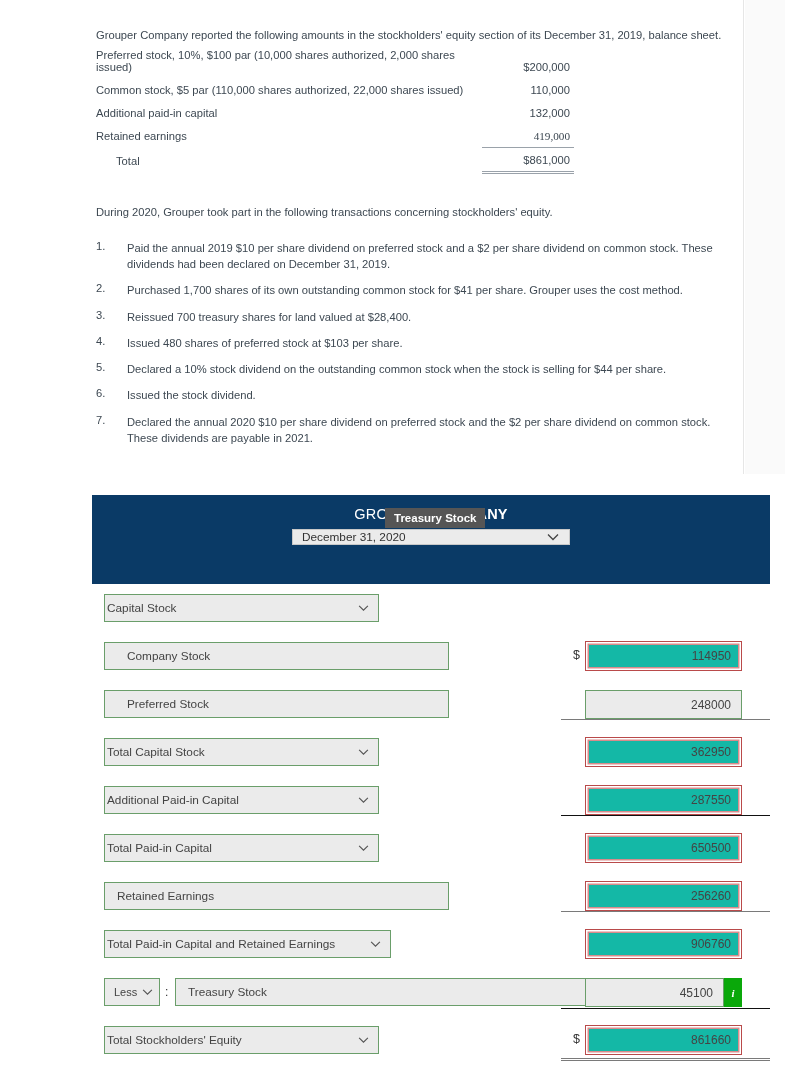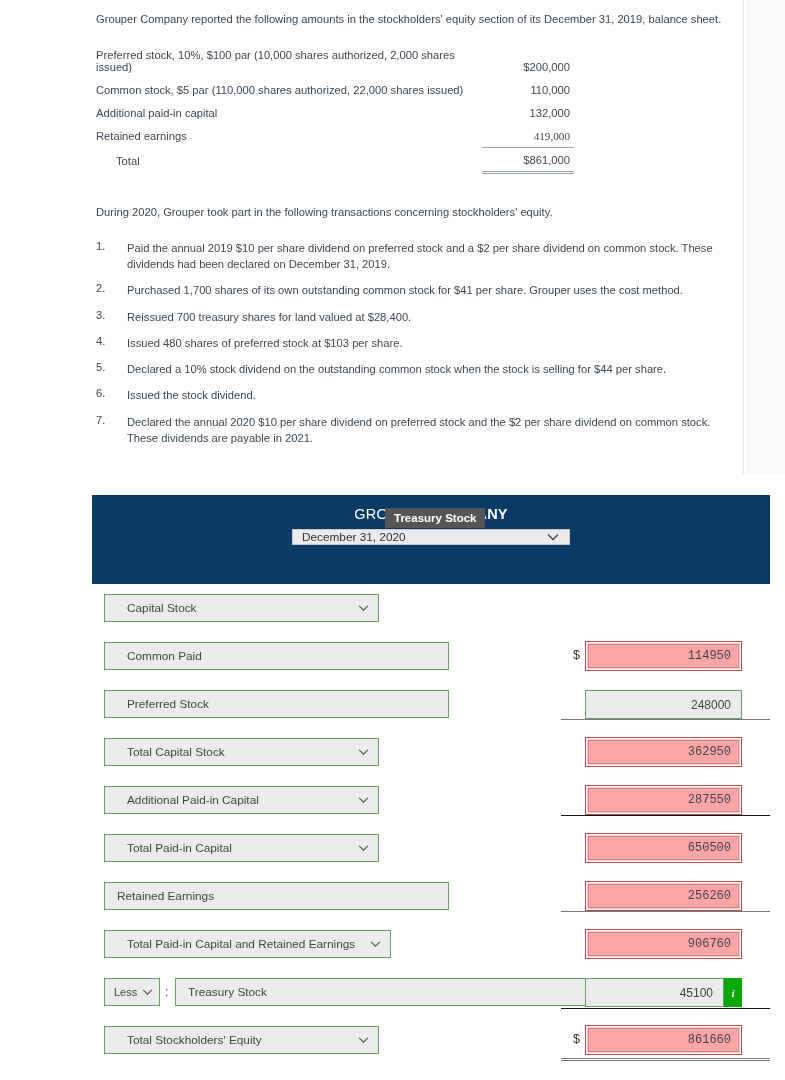--- a/index.html
+++ b/index.html
@@ -24,21 +24,21 @@
     position: absolute;
     left: 745px; top: 0; width: 40px; height: 474px;
     background: #fafafa;
   }
   .left-white {
     position:absolute; left:0; top:0; width:78px; height:474px; background:#ffffff;
   }
 
   .intro {
     position: absolute;
-    left: 18px; top: 11px; width: 630px;
+    left: 18px; top: 27px; width: 630px;
     font-size: 11.2px; color: #3d4852; line-height: 1.45;
   }
 
   .bal-table {
     position: absolute; left: 18px; top: 43px; width: 478px;
     border-collapse: collapse;
   }
   .bal-table td {
     font-size: 11.2px; color: #3d4852; padding: 5.5px 0;
     vertical-align: bottom;
@@ -104,21 +104,21 @@
   }
 
   
   .ctl {
     position: absolute;
     height: 28px;
     background: #ebebeb;
     border: 1px solid #6a9e6a;
     font-size: 11.8px; color: #444;
     display: flex; align-items: center;
-    padding-left: 22px;
+    padding-left: 2px;
     top: 2px;
   }
   .ctl .chev { position: absolute; right: 9px; top: 50%; transform: translateY(-50%); }
 
   .ctl.sel-narrow { left: 12px; width: 275px; }
   .ctl.txt-wide   { left: 12px; width: 345px; padding-left: 22px; }
   .ctl.txt-ret    { left: 12px; width: 345px; padding-left: 12px; }
   .ctl.sel-wide   { left: 12px; width: 287px; }
 
   .less-sel {
@@ -141,24 +141,23 @@
   }
 
   .val {
     position: absolute; right: 28px; top: 1px;
     width: 157px; height: 30px;
     font-size: 12px; color: #444;
     display: flex; align-items: center; justify-content: flex-end;
     padding-right: 10px;
   }
   .val.red {
-    background: #fca5a5;
+    background: #14b8a6;
     border: 1px solid #b94a4a;
     box-shadow: inset 0 0 0 1.5px #ffffff, inset 0 0 0 3px #d98b8b;
-    font-family: Liberation Mono, monospace;
   }
   .val.green {
     background: #ebebeb;
     border: 1px solid #6a9e6a;
     height: 29px; top: 2px;
   }
   .val.green.withicon { right: 46px; width: 139px; }
 
   .info-btn {
     position: absolute; right: 28px; top: 2px;
@@ -280,21 +279,21 @@
           <span class="chev">
             <svg width="11" height="7" viewBox="0 0 12 8">
                 <path d="M1 1.5 L6 6.5 L11 1.5" stroke="#555" stroke-width="1.3" fill="none"></path>
               </svg>
           </span>
         </div>
       </div>
 
       <div class="row">
         <div class="ctl txt-wide">
-          <span>Common Paid</span>
+          <span>Company Stock</span>
         </div>
         <div class="dollar">$</div>
         <div class="val red">114950</div>
       </div>
 
       <div class="row">
         <div class="ctl txt-wide">
           <span>Preferred Stock</span>
         </div>
         <div class="val green">248000</div>

